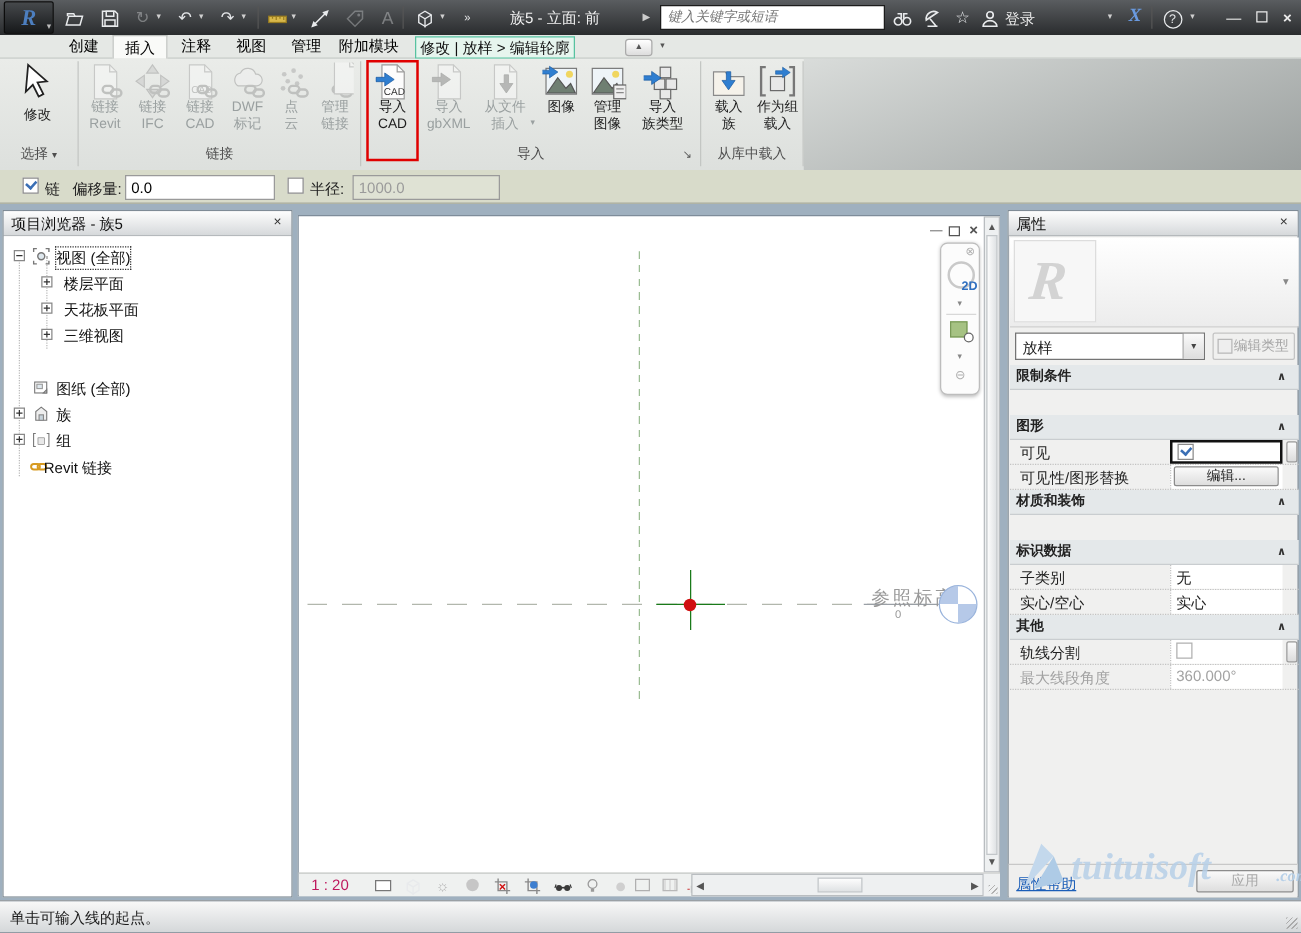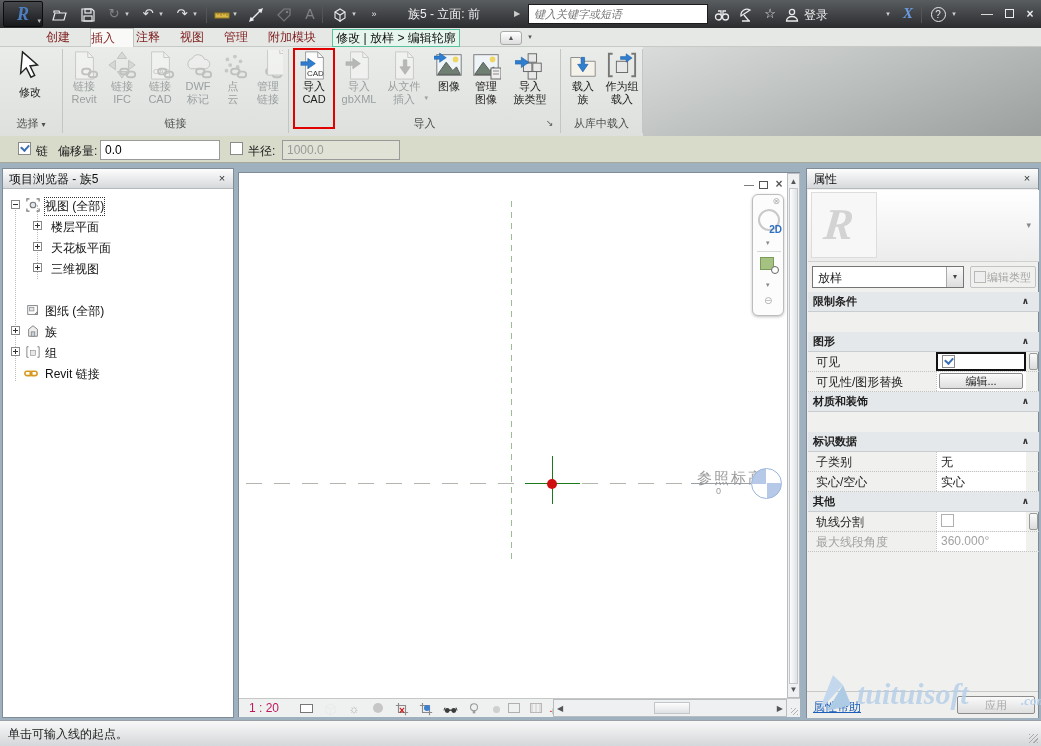--- a/index.html
+++ b/index.html
@@ -15,21 +15,21 @@
 .qi{top:5px;width:20px;height:18px;color:#e4e6e8;font-size:13px;text-align:center;line-height:18px;cursor:pointer}
 .qi svg{width:16px;height:16px;display:inline-block;vertical-align:middle}
 .qi.dis{opacity:.38}
 .ddv{top:9px;width:8px;height:10px;font-size:7px;color:#cfcfcf;line-height:10px;text-align:center;cursor:pointer}
 .tsep{top:5px;width:1px;height:18px;background:#555}
 .title-text{top:6px;color:#f0f0f0;font-size:12px}
 .searchbox{left:528px;top:4px;width:180px;height:20px;background:#fff;border:1px solid #1c1c1c;font:italic 11px "Liberation Sans",sans-serif;color:#666;padding:0 5px;outline:none}
 .winbtn{top:6px;width:18px;height:16px;color:#ececec;text-align:center;line-height:16px;font-size:12px;cursor:pointer}
 
 .tabrow{left:0;top:28px;width:1041px;height:19px;background:#e5e8e5;border-bottom:1px solid #c6c9c6}
-.tab{top:28px;height:19px;text-align:left;line-height:19px;font-size:12px;color:#7f1d1d;cursor:pointer}
+.tab{top:28px;height:19px;text-align:center;line-height:19px;font-size:12px;color:#000000;cursor:pointer}
 .tab.active{background:#f9faf8;border:1px solid #bfc2bf;border-bottom:0}
 .ctxtab{top:29px;height:18px;background:#e6f5ee;border:1px solid #57c2a0;line-height:16px;text-align:center;font-size:12px;color:#111;cursor:pointer}
 .collapsebtn{top:31px;width:22px;height:14px;border:1px solid #aaa;border-radius:3px;background:linear-gradient(#fff,#ddd);font-size:7px;color:#555;text-align:center;line-height:12px;cursor:pointer}
 
 .ribbon{left:0;top:47px;width:1041px;height:89px;background:linear-gradient(#eaece9,#dde0dd)}
 .ribbon-empty{left:643px;top:47px;width:398px;height:89px;background:linear-gradient(160deg,#d9dcda,#9ba09f)}
 .rdiv{top:49px;width:1px;height:84px;background:#c3c6c3}
 .plabel{top:114px;height:19px;font-size:11px;color:#4e4e4e;text-align:center;line-height:19px;cursor:pointer}
 .rbtn{top:50px;height:64px;text-align:center;cursor:pointer}
 .rbtn svg{width:30px;height:30px;display:block;margin:0 auto}
@@ -510,21 +510,21 @@
           </span>
         <svg class="ticon" style="left:23px">
             <use href="#s-grp"></use>
           </svg>
         <span class="tlabel" style="left:42px">组</span>
       </div>
       <div class="trow" style="top:176px;width:230px">
         <svg class="ticon" style="left:21px">
             <use href="#s-goldchain"></use>
           </svg>
-        <span class="tlabel" style="left:42px">Revit 链接</span>
+        <span class="tlabel" style="left:32px">Revit 链接</span>
       </div>
     </div>
   </div>
 
   <div class="ab" style="left:238px;top:172px;width:562px;height:545px;background:#fff;border:1px solid #7e8c9a">
 
     <div class="ab" style="left:272px;top:28px;width:1px;height:360px;background:repeating-linear-gradient(to bottom,#9cbd94 0 6px,transparent 6px 11px)"></div>
 
     <div class="ab" style="left:7px;top:310px;width:500px;height:1px;background:repeating-linear-gradient(to right,#b2b7ad 0 16px,transparent 16px 28px)"></div>
     <div class="ab" style="left:452px;top:310px;width:60px;height:1px;background:#9aa0a6"></div>

